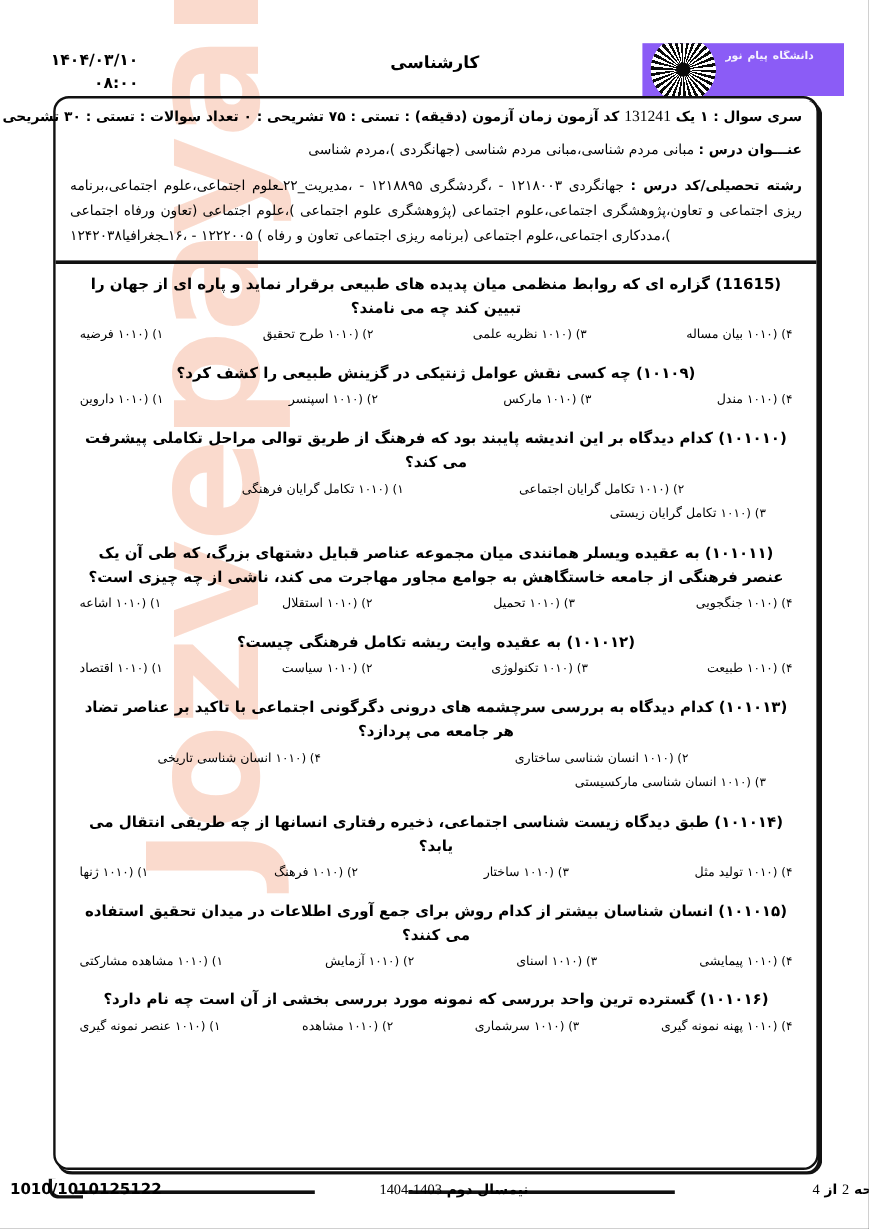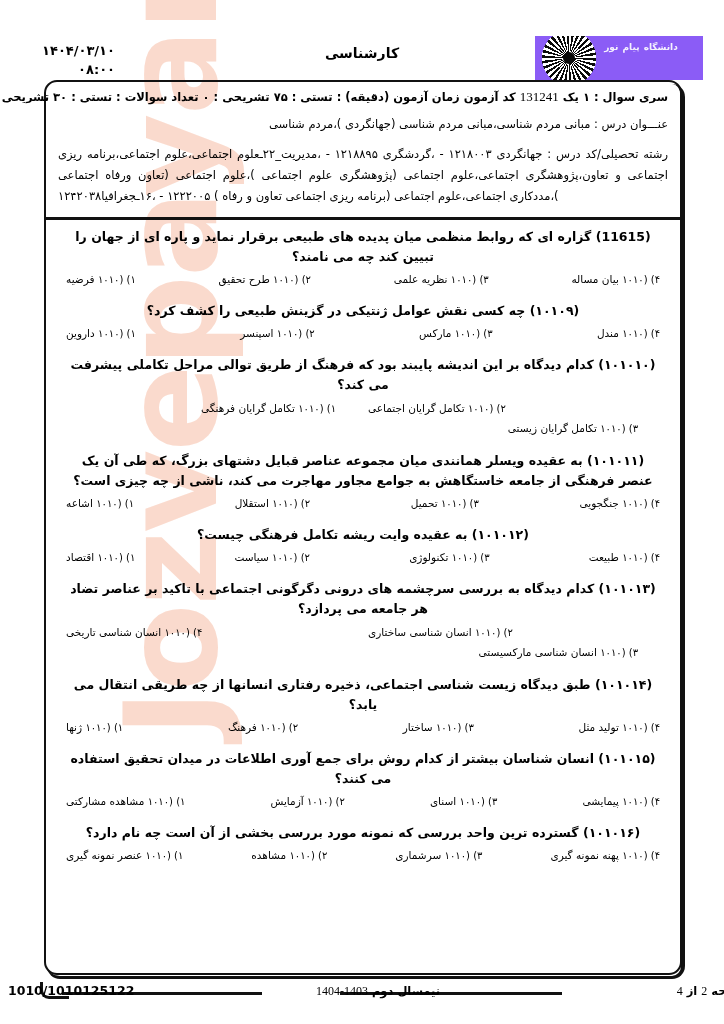--- a/index.html
+++ b/index.html
@@ -113,21 +113,21 @@
     gap:4px;
   }
   .info-row1 .seg{white-space:nowrap;}
   .num{font-family:"Liberation Serif",serif;font-weight:400;font-size:13px;}
   .info-line{
     margin-top:9px;
     font-size:11.5px;line-height:21px;
     text-align:justify;
     direction:rtl;
   }
-  .info-line b{font-weight:400;}
+  .info-line b{font-weight:700;}
   .info-line.wrap{text-align:justify;text-align-last:left;}
   .divider{
     position:absolute;left:46px;width:634px;height:3px;
     background:#111;z-index:4;
   }
 
   
   .qarea{
     position:absolute;left:46px;top:228px;
     width:634px;height:745px;
@@ -150,21 +150,21 @@
   }
   .opts-row .opt{white-space:nowrap;flex:0 0 auto;}
   .opts-grid{
     display:grid;grid-template-columns:1fr 1fr;
     column-gap:10px;row-gap:8px;
     padding:2px 6px 8px 6px;
     font-size:10.5px;
   }
   .opts-grid .opt{white-space:nowrap;}
   .opts-grid .opt.c1{text-align:right;padding-right:22px;}
-  .opts-grid .opt.c2{text-align:left;padding-right:26px;}
+  .opts-grid .opt.c2{text-align:center;padding-right:26px;}
   .optnum{font-size:10px;}
 
   
   .footer{
     position:absolute;left:0;top:985px;width:710px;height:20px;
     z-index:5;direction:rtl;padding-left:46px;
   }
   .f-left{
     position:absolute;left:8px;top:-2px;
     font-family:"DejaVu Sans","Liberation Sans",sans-serif;

